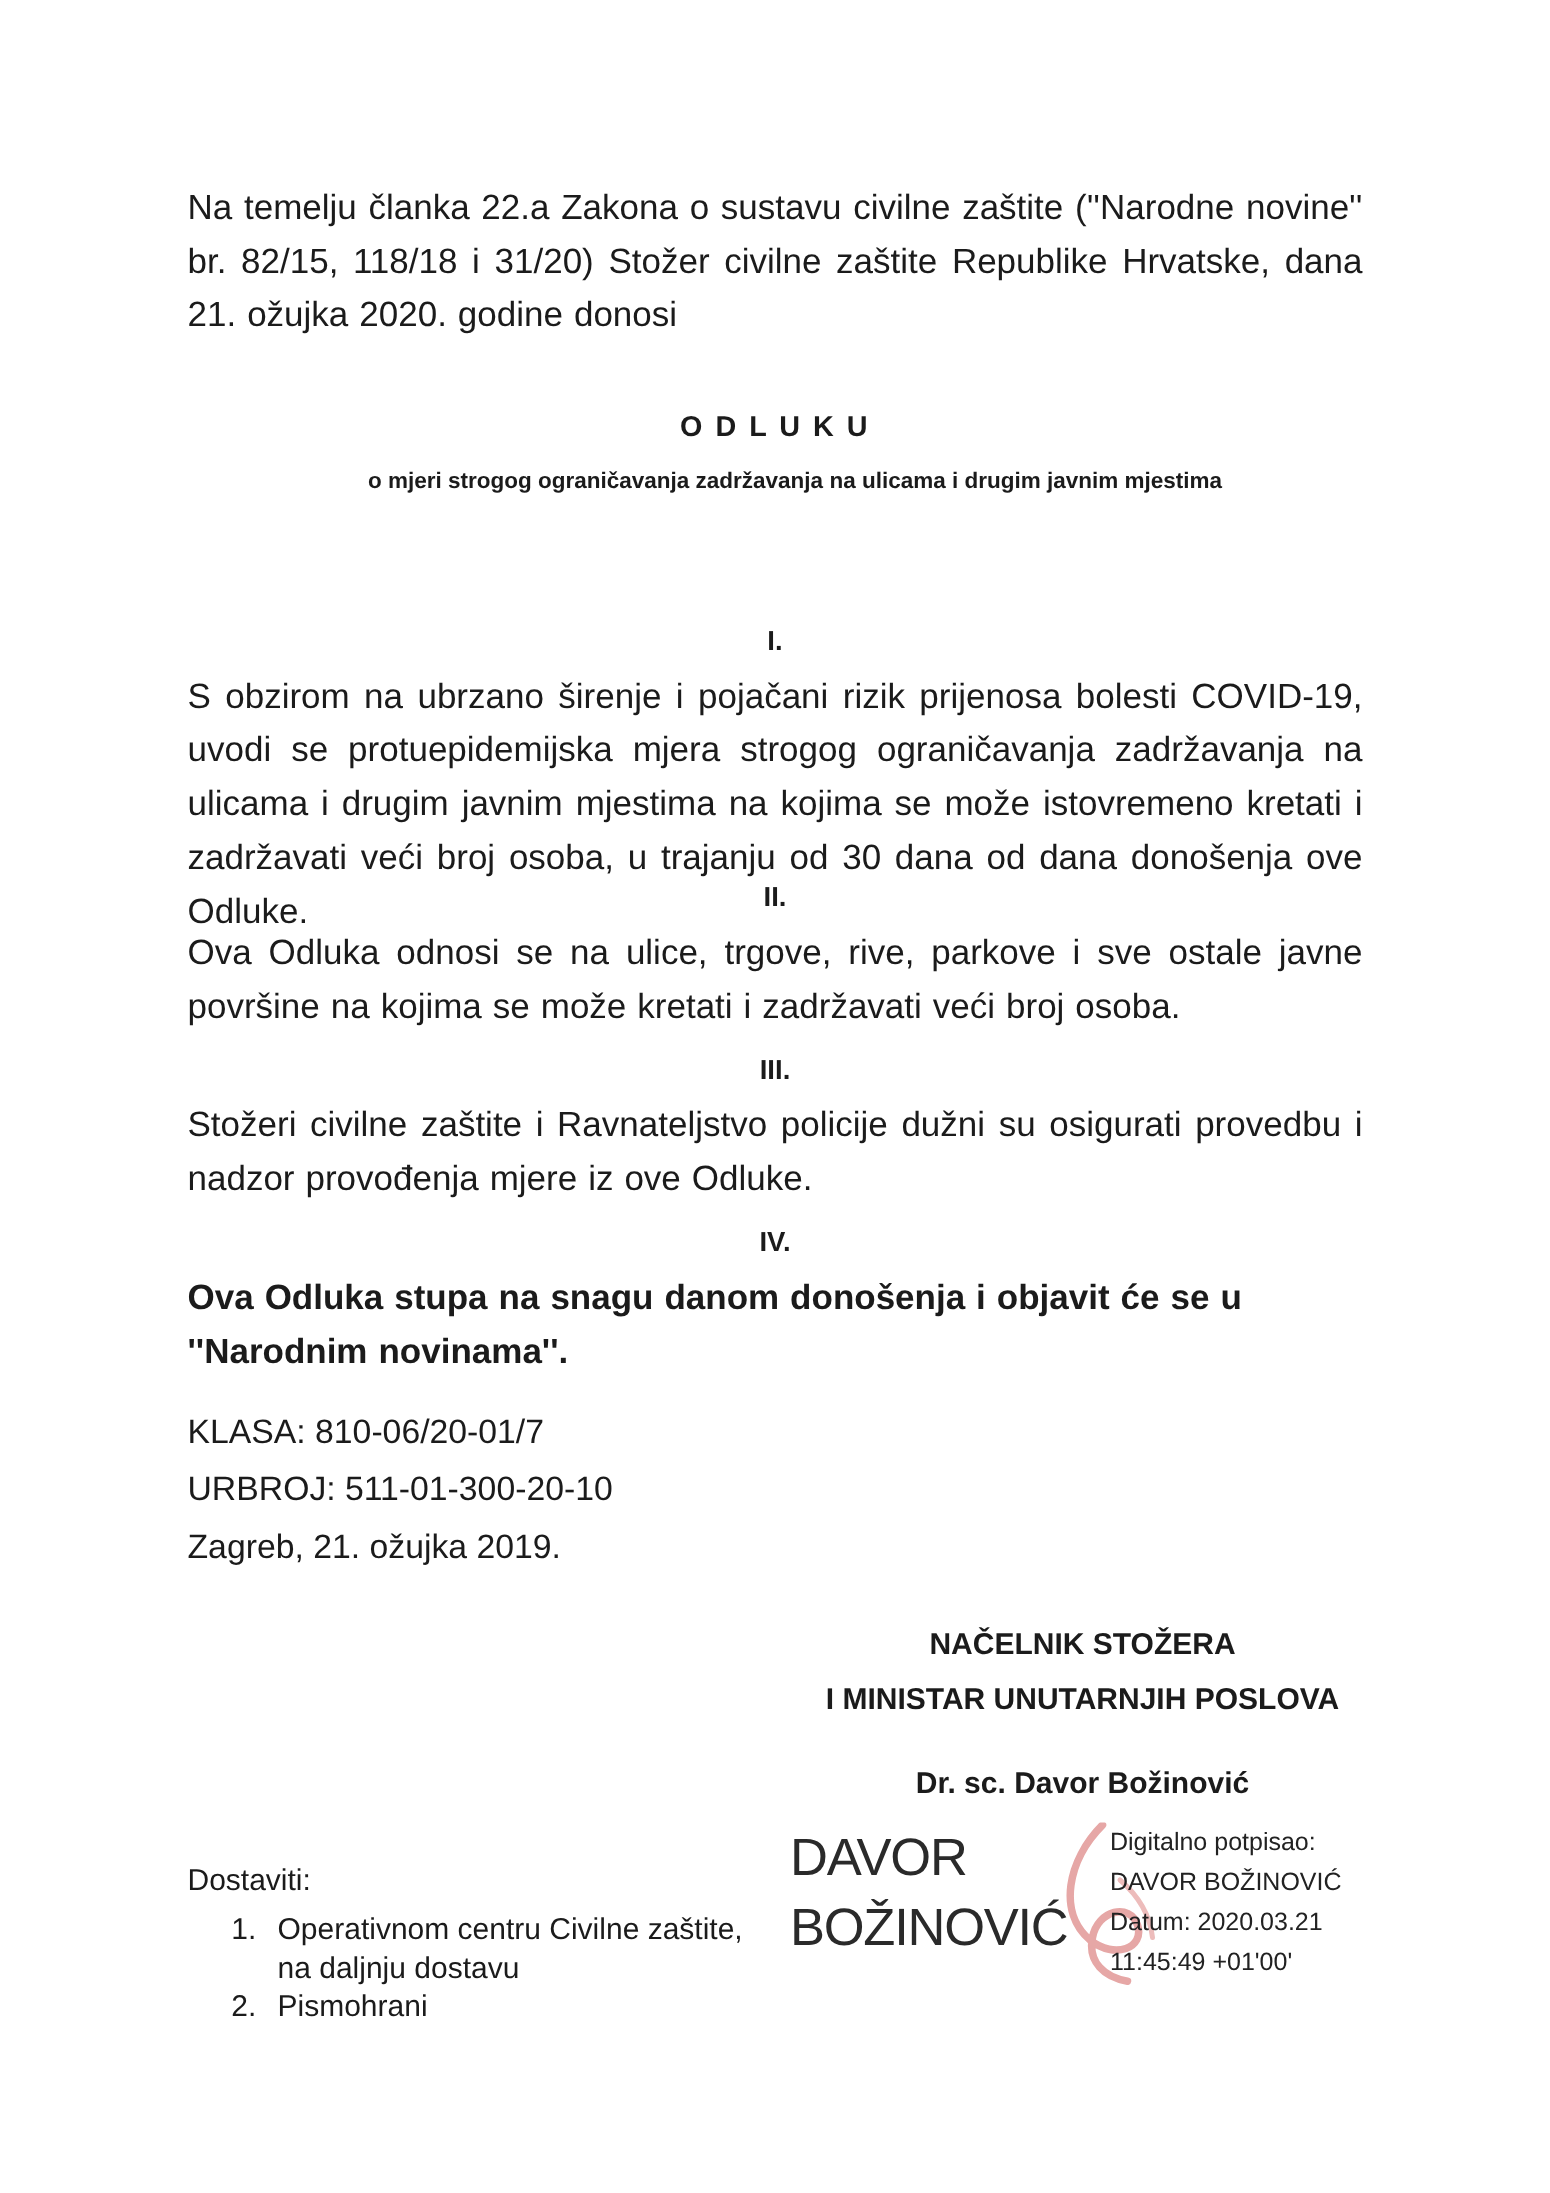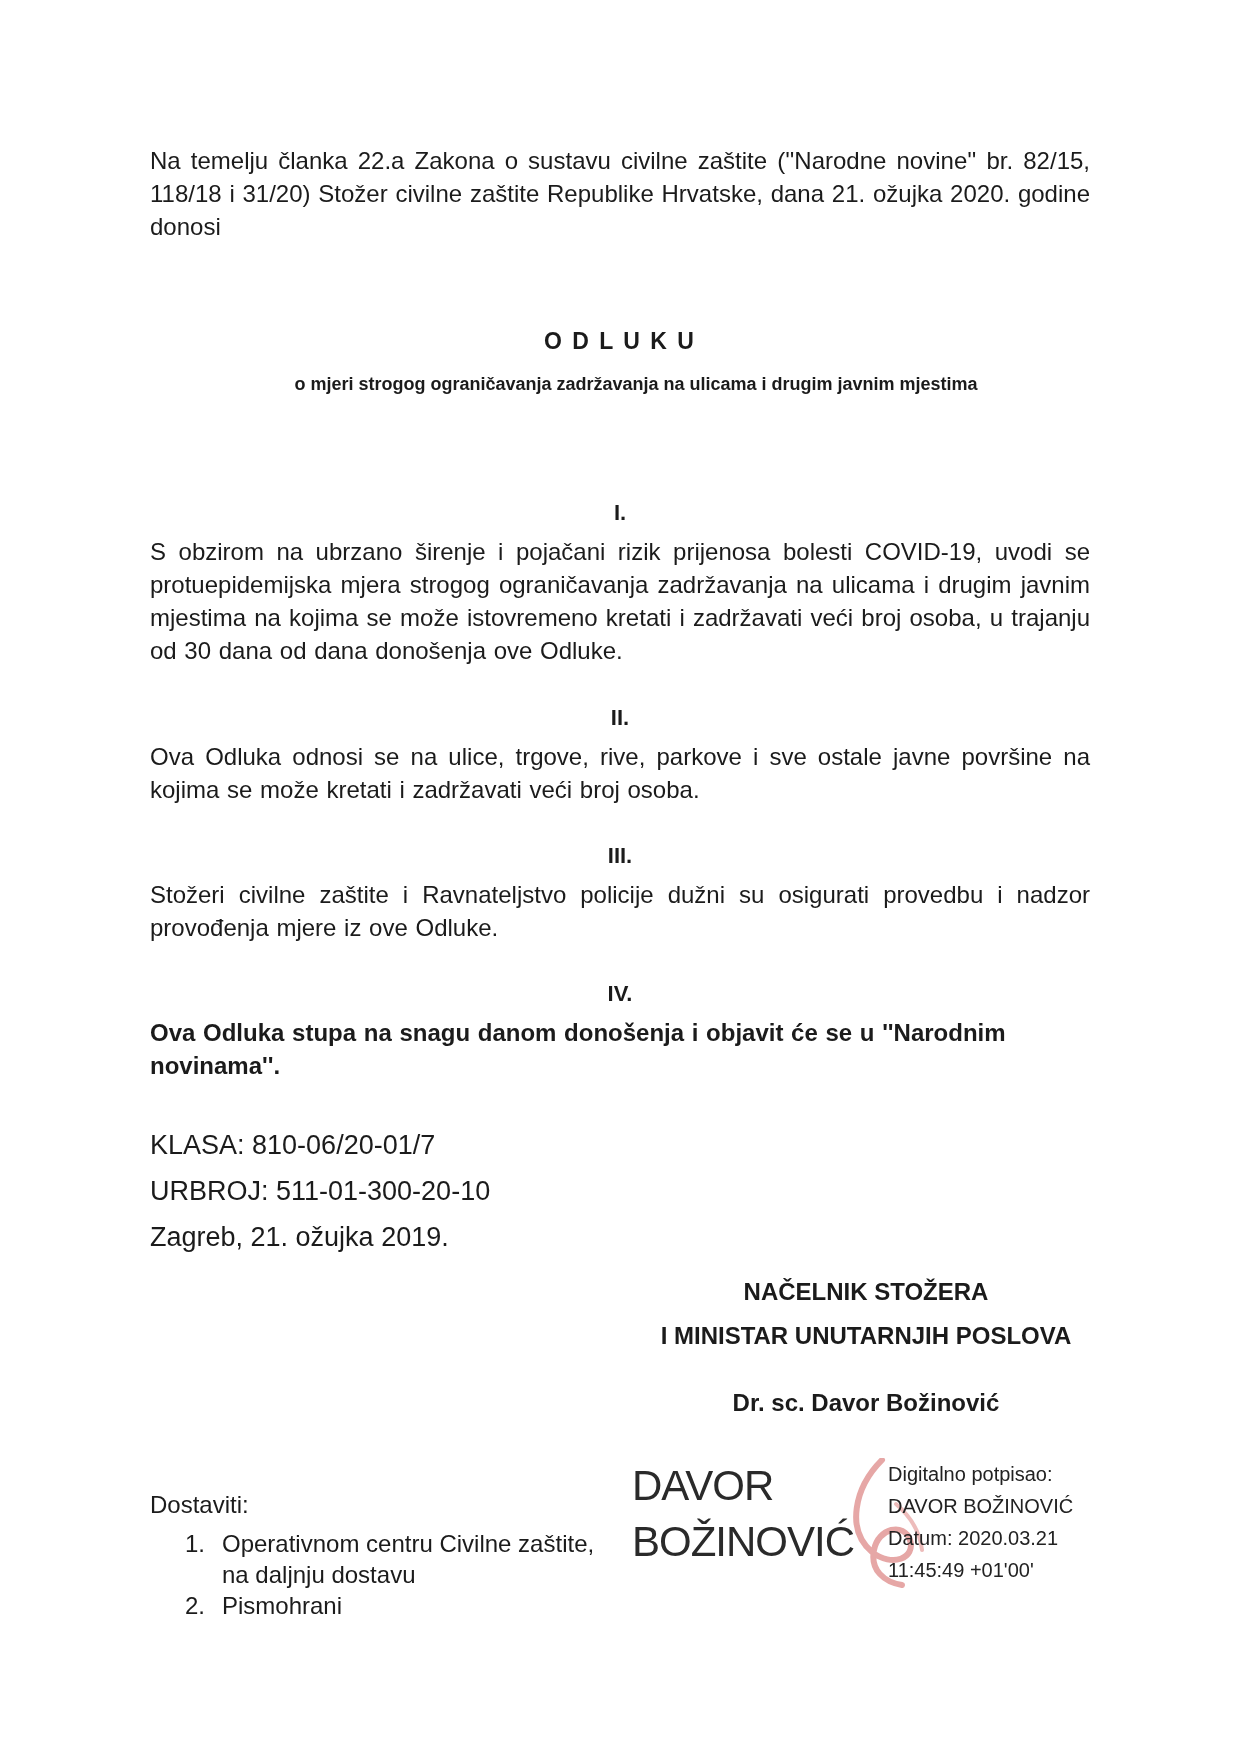--- a/index.html
+++ b/index.html
@@ -14,22 +14,22 @@
     background: #ffffff;
     font-family: "Liberation Sans", "DejaVu Sans", sans-serif;
     color: #1b1b1b;
     overflow: hidden;
   }
   .abs { position: absolute; }
 
   
   .col { left: 150px; width: 940px; }
   .body-text {
-    font-size: 24px;
-    line-height: 33px;
+    font-size: 28px;
+    line-height: 43px;
     text-align: justify;
     margin: 0;
     word-spacing: 1px;
   }
   .single-line { text-align: left; }
 
   
   .doc-title {
     left: 150px; width: 940px;
     font-size: 23px;
@@ -58,20 +58,21 @@
     left: 150px; width: 700px;
     font-size: 27px;
     line-height: 46px;
   }
   .meta-block div { white-space: nowrap; }
 
   
   .signatory {
     left: 560px; width: 612px;
     text-align: center;
+    margin-top: 24px;
   }
   .signatory .titles div {
     font-size: 24px;
     font-weight: bold;
     line-height: 44px;
     white-space: nowrap;
   }
   .signatory .name {
     margin-top: 28px;
     font-size: 24px;

